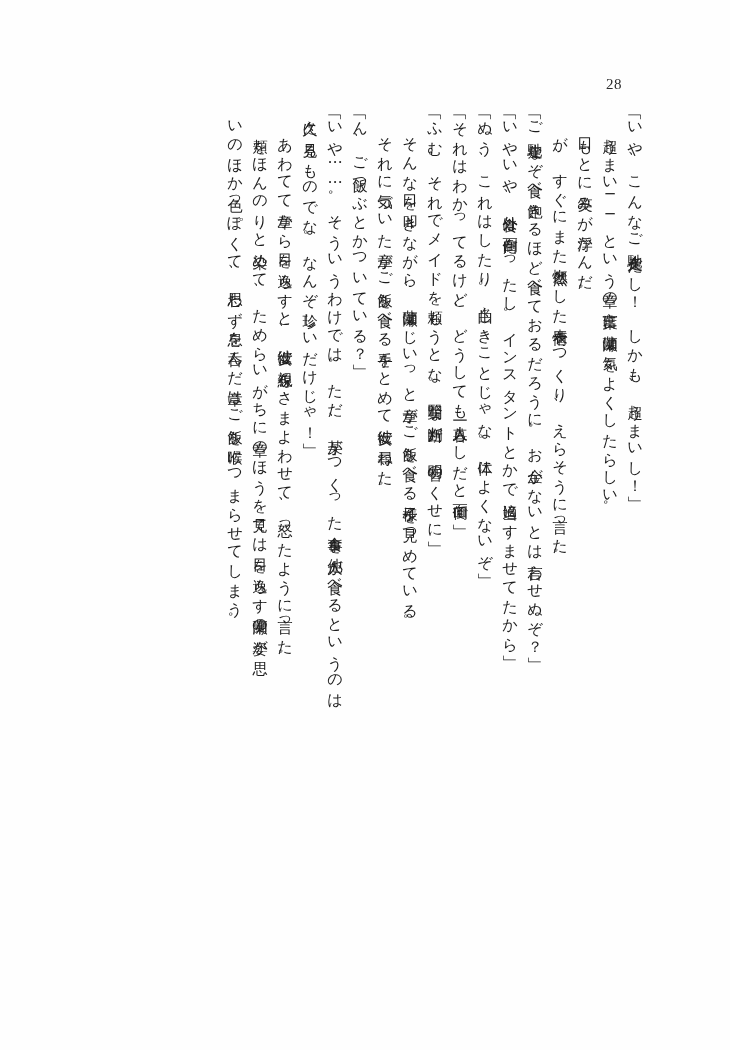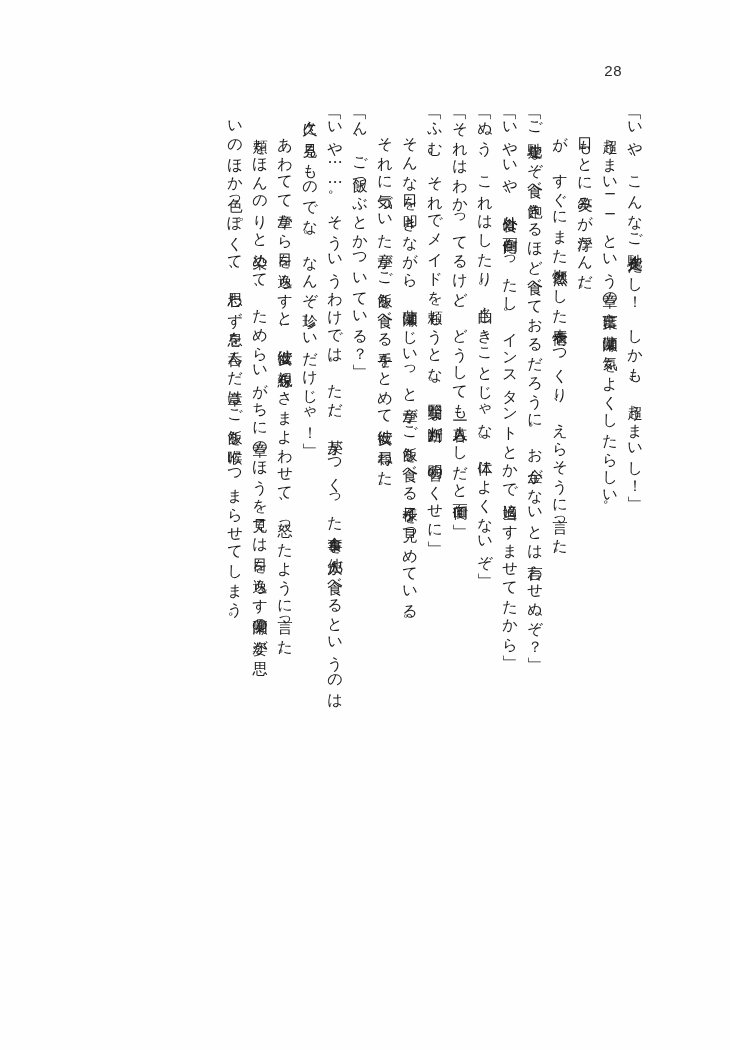--- a/index.html
+++ b/index.html
@@ -16,26 +16,26 @@
   }
   .page {
     position: relative;
     width: 730px;
     height: 1050px;
     background: #fefefe;
     box-sizing: border-box;
   }
   .page-number {
     position: absolute;
-    top: 62px;
+    top: 76px;
     right: 108px;
     font-size: 15px;
     color: #2b2b2b;
     letter-spacing: 0.5px;
-    font-family: Liberation Sans, sans-serif;
+    font-family: Liberation Serif, serif;
   }
   .text-body {
     position: absolute;
     top: 110px;
     left: 78px;
     right: 88px;
     bottom: 62px;
     display: flex;
     flex-direction: row-reverse;
     justify-content: flex-start;

